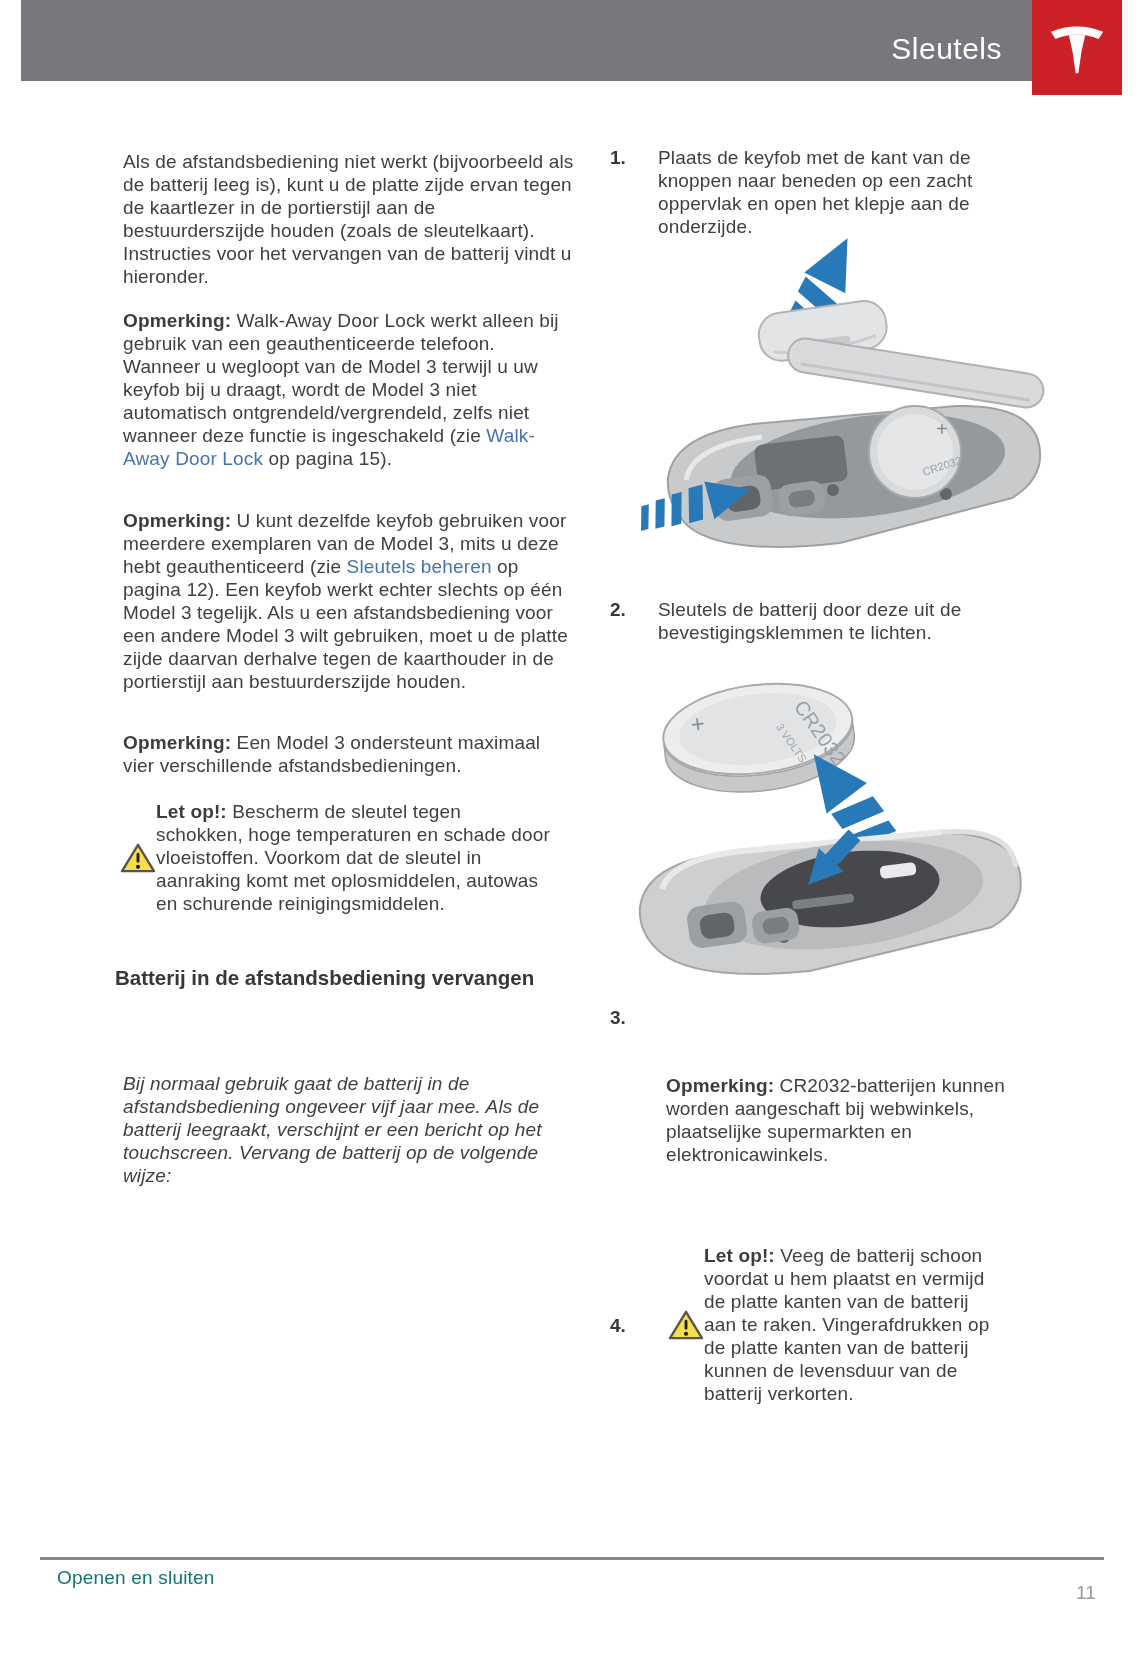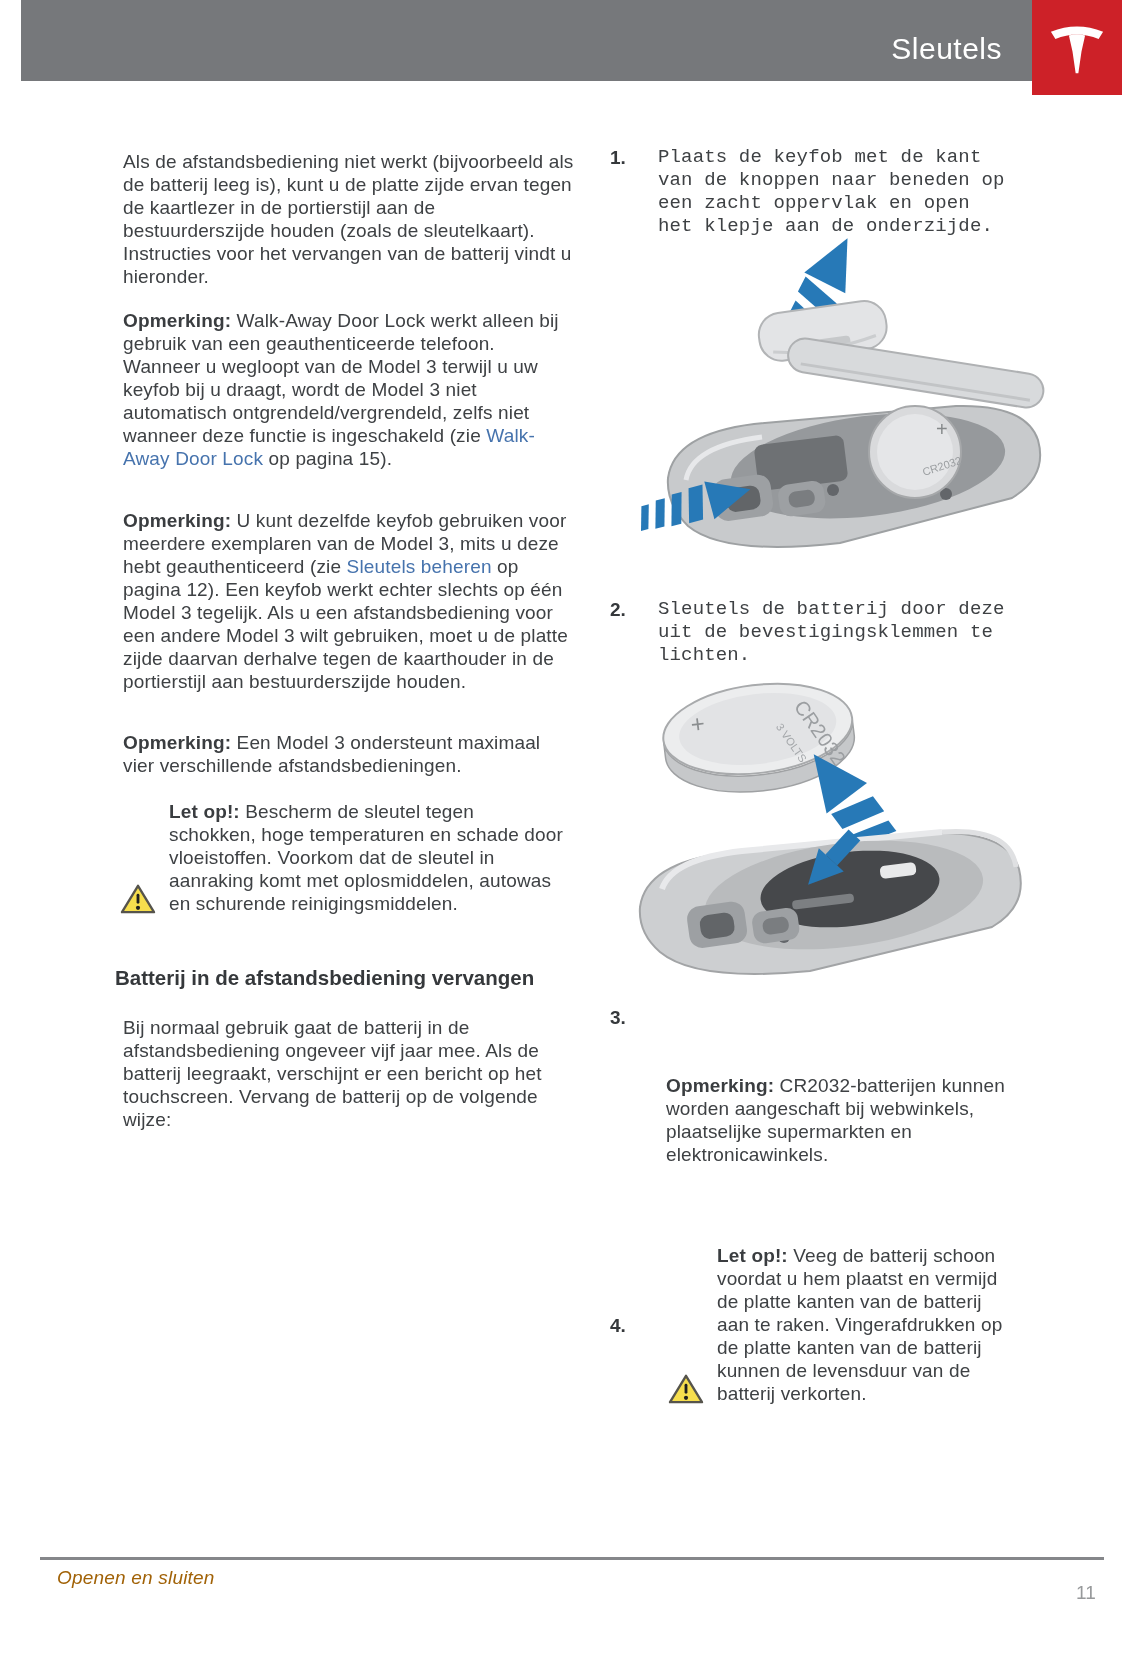--- a/index.html
+++ b/index.html
@@ -13,33 +13,33 @@
   .logo-box{left:1032px;top:0;width:90px;height:95px;background:#CD2128;
         display:flex;align-items:center;justify-content:center;}
   
   .body-text{font-size:19px;line-height:23px;letter-spacing:.15px;margin:8px;}
   .left-col{left:115px;width:452px;}
   strong{font-weight:700;color:#3A3D40;}
   a.link{color:#4673AD;text-decoration:none;cursor:pointer;}
   .section-heading{left:115px;top:966px;width:460px;font-size:20.5px;font-weight:700;
         color:#35383B;margin:0;}
   
-  .warn{display:flex;gap:13px;align-items:flex-end;}
+  .warn{display:flex;align-items:center;}
   .warn-icon{flex:0 0 36px;width:36px;height:32px;margin-top:1px;}
   .warn p{margin:0;}
   
   .step{left:610px;width:400px;}
   .step-num{position:absolute;left:0;top:0;font-weight:700;font-size:19px;line-height:23px;color:#35383B;}
-  .step-text{margin:0 0 0 48px;width:352px;font-size:19px;line-height:23px;letter-spacing:.15px;font-family:Liberation Mono, monospace;}
+  .step-text{margin:0 0 0 48px;width:352px;font-size:19px;line-height:23px;letter-spacing:.15px;}
   
   figure{margin:0;padding:0;}
   svg text{font-family:"Liberation Sans",sans-serif;}
   
   .footer-line{left:40px;top:1557px;width:1064px;height:3px;background:#85878A;}
-  .footer-left{left:57px;top:1567px;font-size:19px;color:#a16207;letter-spacing:.2px;font-style:italic;}
+  .footer-left{left:57px;top:1567px;font-size:19px;color:#0f766e;letter-spacing:.2px;}
   .footer-right{left:1076px;top:1567px;font-size:19px;color:#97999B;margin-top:15px;}
 </style>
 </head>
 <body>
 
 <div class="page">
 
   <div class="abs header-bar">
     <span class="header-title">Sleutels</span>
   </div>
@@ -62,21 +62,21 @@
     <svg class="warn-icon" viewBox="0 0 38 34">
       <polygon points="19,3 36,31 2,31" fill="#F6DE4D" stroke="#56544C" stroke-width="2.5" stroke-linejoin="round"></polygon>
       <rect x="17.5" y="11.5" width="3" height="10.5" rx="1.5" fill="#1F1F1F"></rect>
       <circle cx="19" cy="26.4" r="2.2" fill="#1F1F1F"></circle>
     </svg>
     <p class="body-text" style="width:396px;"><strong>Let op!:</strong><span> Bescherm de sleutel tegen schokken, hoge temperaturen en schade door vloeistoffen. Voorkom dat de sleutel in aanraking komt met oplosmiddelen, autowas en schurende reinigingsmiddelen.</span></p>
   </div>
 
   <h2 class="abs section-heading">Batterij in de afstandsbediening vervangen</h2>
 
-  <p class="abs body-text left-col" style="top:1008px;">Bij normaal gebruik gaat de batterij in de afstandsbediening ongeveer vijf jaar mee. Als de batterij leegraakt, verschijnt er een bericht op het touchscreen. Vervang de batterij op de volgende wijze:</p>
+  <p class="abs body-text left-col" style="top:1064px;font-style:italic;">Bij normaal gebruik gaat de batterij in de afstandsbediening ongeveer vijf jaar mee. Als de batterij leegraakt, verschijnt er een bericht op het touchscreen. Vervang de batterij op de volgende wijze:</p>
 
   <div class="abs step" style="top:146px;">
     <span class="step-num">1.</span>
     <p class="step-text">Plaats de keyfob met de kant van de knoppen naar beneden op een zacht oppervlak en open het klepje aan de onderzijde.</p>
   </div>
 
   <figure class="abs" style="left:628px;top:238px;width:420px;height:325px;">
     <svg width="420" height="325" viewBox="0 0 420 325">
 
       <g transform="translate(185,68) rotate(-63)" fill="#2779B7">

